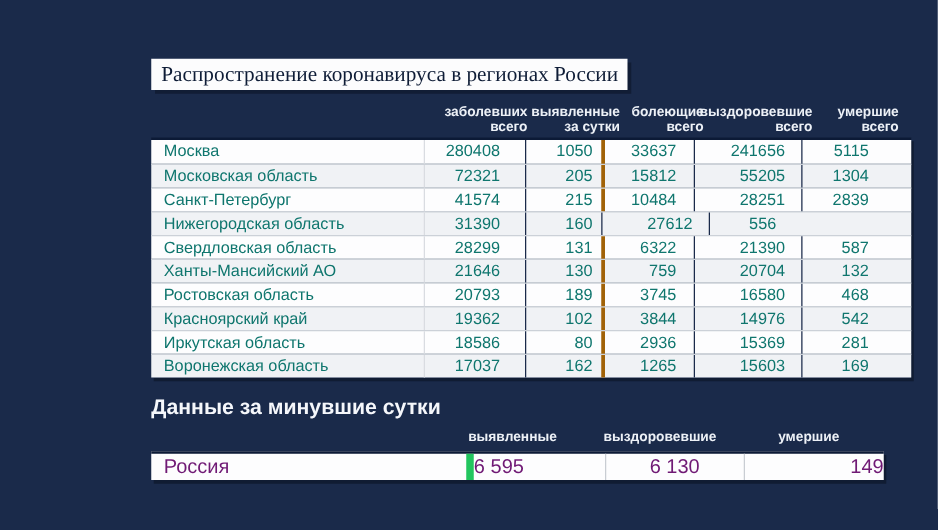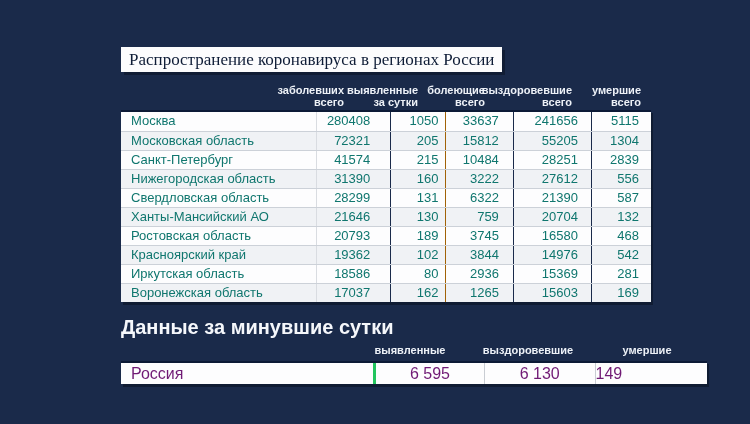--- a/index.html
+++ b/index.html
@@ -11,21 +11,21 @@
   
   .title-bar {
     position:absolute; left:121px; top:47px; height:25px;
     background:#fcfcfd; color:#0e1c36;
     font-family:"Liberation Serif", serif;
     font-size:17px; line-height:25px; padding:0 8px;
     white-space:nowrap; display:inline-block;
     box-shadow:3px 3px 0 rgba(6,13,28,0.45);
   }
   
-  .rtable { position:absolute; left:121px; top:84px; width:530px; }
+  .rtable { position:absolute; left:121px; top:84px; width:608px; }
   .thead { position:relative; height:26px; }
   .th {
     position:absolute; bottom:2px;
     color:#edf1f7; font-size:11px; line-height:11.5px; font-weight:700;
     text-align:right; white-space:pre-line;
   }
   .th1 { right:307px; } .th2 { right:233px; } .th3 { right:166px;margin-left:24px; }
   .th4 { right:79px; }  .th5 { right:10px; }
   .tbody {
     border-top:2px solid #0c1a36;
@@ -34,47 +34,47 @@
   .trow { display:flex; height:19px; background:#fdfdfe; box-sizing:border-box; }
   .trow:nth-child(even) { background:#f0f2f5; }
   .trow + .trow { border-top:1px solid #ccd1d8; }
   .cell {
     box-sizing:border-box; font-size:13px; line-height:18px; color:#0f766e;
     overflow:hidden; white-space:nowrap;
   }
   .c0 { width:218px; padding-left:10px; text-align:left; }
   .c1 { width:81px; text-align:right; padding-right:20px; border-left:1px solid #d9dce1; }
   .c2 { width:61px; text-align:right; padding-right:7px;  border-left:1px solid #1a2a4a; }
-  .c3 { width:74px; text-align:right; padding-right:14px; border-left:1px solid #a16207; }
+  .c3 { width:74px; text-align:right; padding-right:14px; border-left:3px solid #a16207; }
   .c4 { width:86px; text-align:right; padding-right:13px; border-left:1px solid #1a2a4a; }
   .c5 { width:66px; text-align:right; padding-right:12px; border-left:1px solid #1a2a4a; }
   
   .daily-label {
     position:absolute; left:121px; top:316px;
-    color:#f5f7fb; font-size:20px; font-weight:700;
+    color:#f5f7fb; font-size:17px; font-weight:700;
   }
   .dtable { position:absolute; left:121px; top:344px; width:586px; }
   .dthead { position:relative; height:15px; margin-bottom:2px; }
   .dth {
     position:absolute; top:0; color:#edf1f7; font-size:11px; font-weight:700;
     text-align:center;
   }
   .dth1 { left:230px; width:118px; }
   .dth2 { left:348px; width:118px; }
   .dth3 { left:466px; width:120px; }
   .drow {
     display:flex; height:23px; background:#fdfdfe; box-sizing:border-box;
     border-top:2px solid #0c1a36;
     box-shadow:2px 3px 0 rgba(6,13,28,0.5);
   }
   .dcell { box-sizing:border-box; font-size:16px; line-height:21px; color:#701a75; }
   .d0 { width:230px; padding-left:10px; text-align:left; }
-  .d1 { width:118px; text-align:center; border-left:3px solid #22c55e;margin-left:36px; }
+  .d1 { width:118px; border-left:6px solid #22c55e;margin-left:36px; }
   .d2 { width:118px; text-align:center; border-left:1px solid #c9cdd3; }
-  .d3 { width:120px; text-align:left; border-left:1px solid #c9cdd3; }
+  .d3 { width:120px; text-align:right; border-left:1px solid #c9cdd3; }
 </style>
 </head>
 <body>
 
 <div id="canvas">
 
   <div class="title-bar">Распространение коронавируса в регионах России</div>
 
   <div class="rtable">
     <div class="thead">
@@ -111,21 +111,20 @@
         <div class="cell c1">41574</div>
         <div class="cell c2">215</div>
         <div class="cell c3">10484</div>
         <div class="cell c4">28251</div>
         <div class="cell c5">2839</div>
       </div>
       <div class="trow">
         <div class="cell c0">Нижегородская область</div>
         <div class="cell c1">31390</div>
         <div class="cell c2">160</div>
-        <div class="cell c3">3222</div>
         <div class="cell c4">27612</div>
         <div class="cell c5">556</div>
       </div>
       <div class="trow">
         <div class="cell c0">Свердловская область</div>
         <div class="cell c1">28299</div>
         <div class="cell c2">131</div>
         <div class="cell c3">6322</div>
         <div class="cell c4">21390</div>
         <div class="cell c5">587</div>

